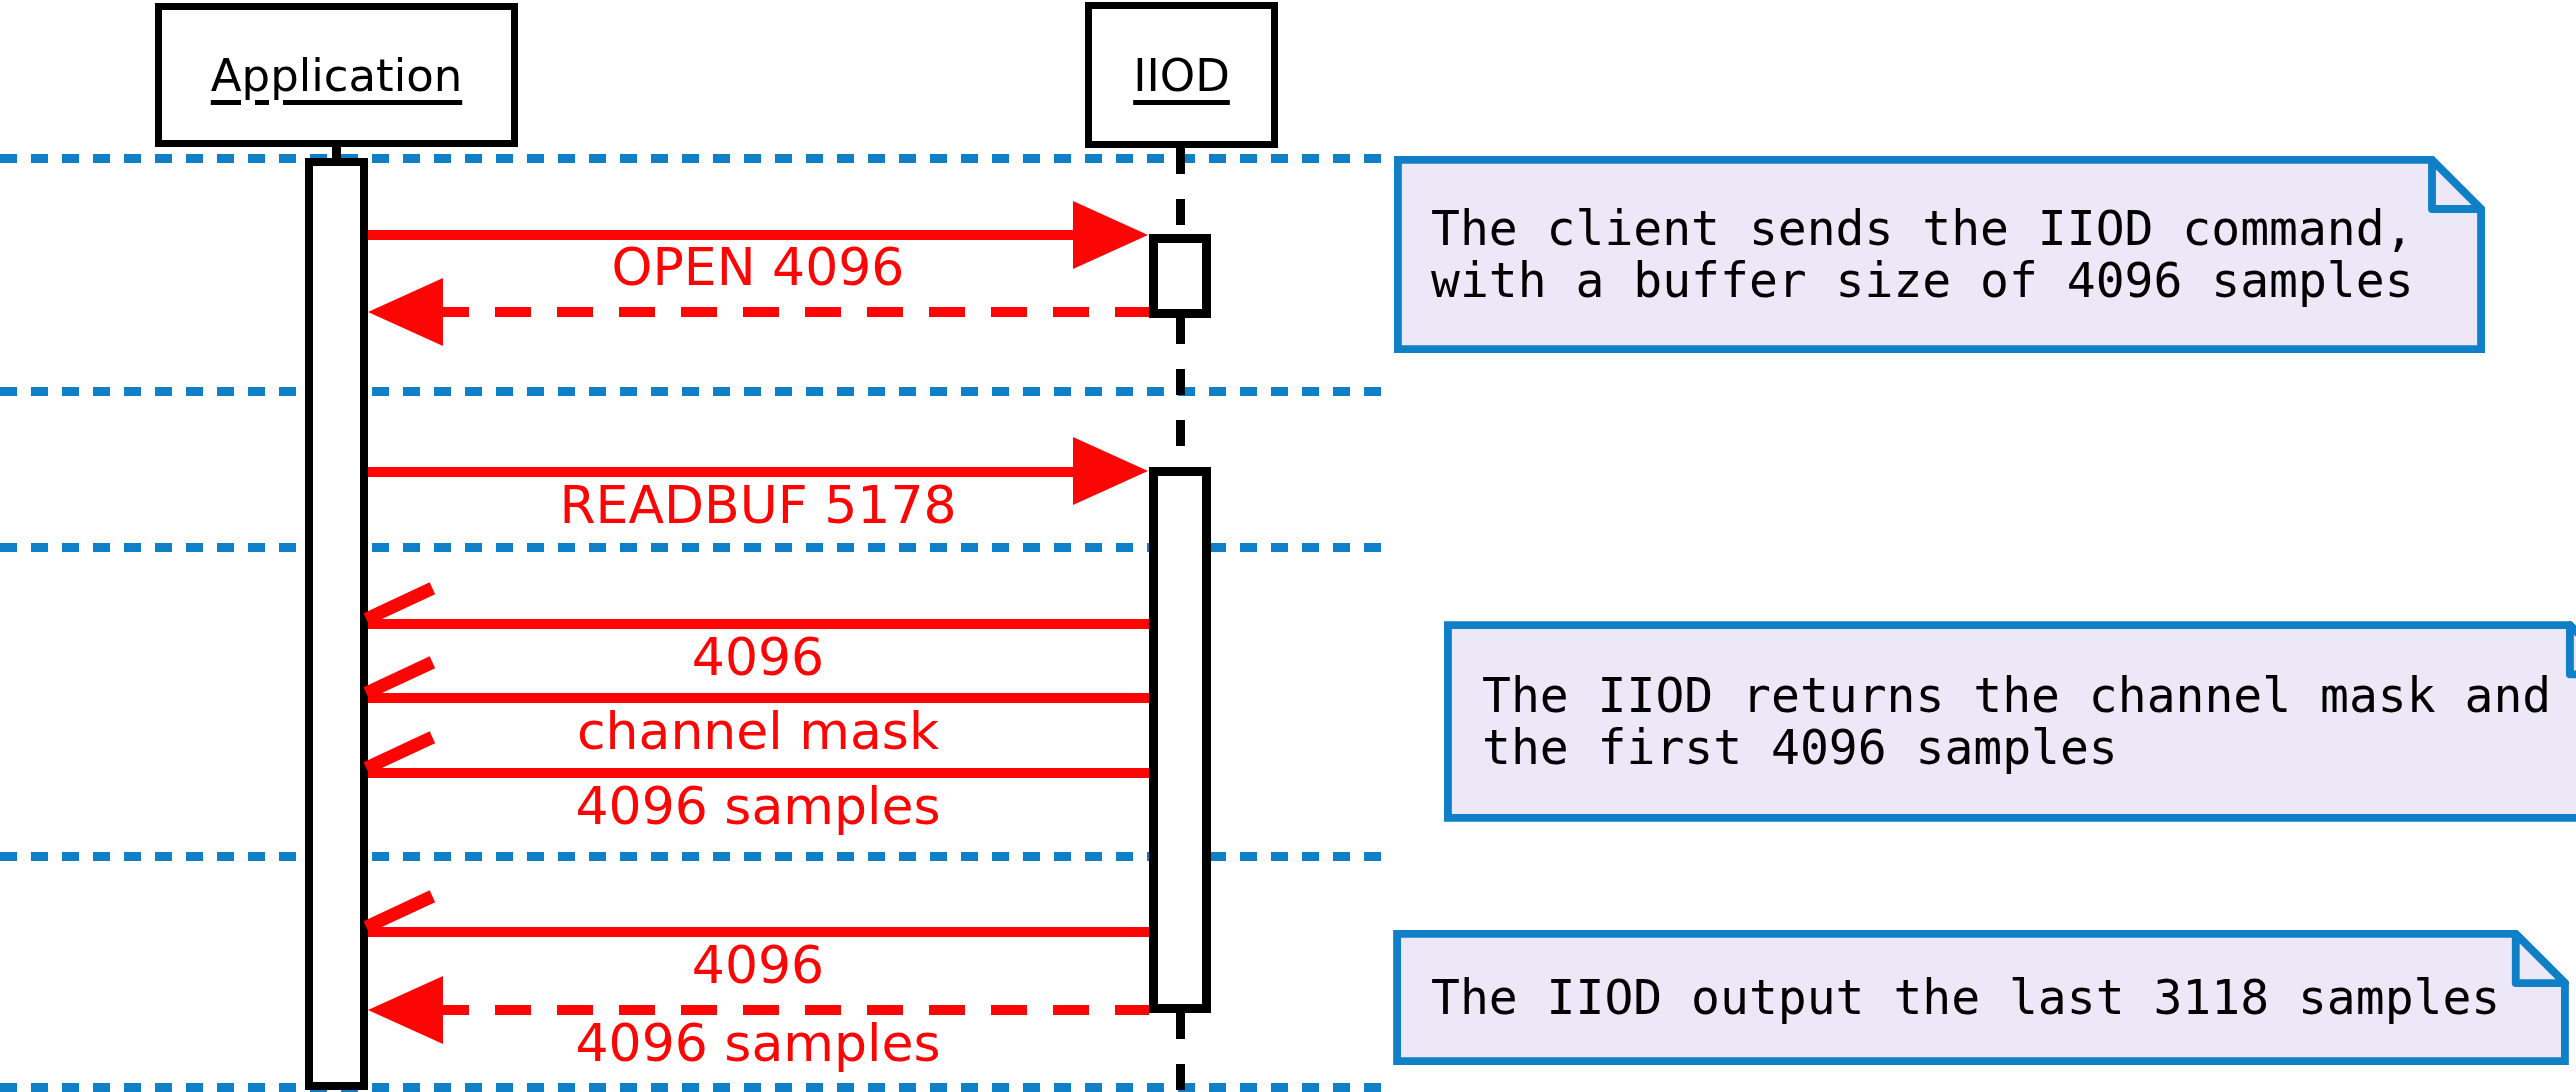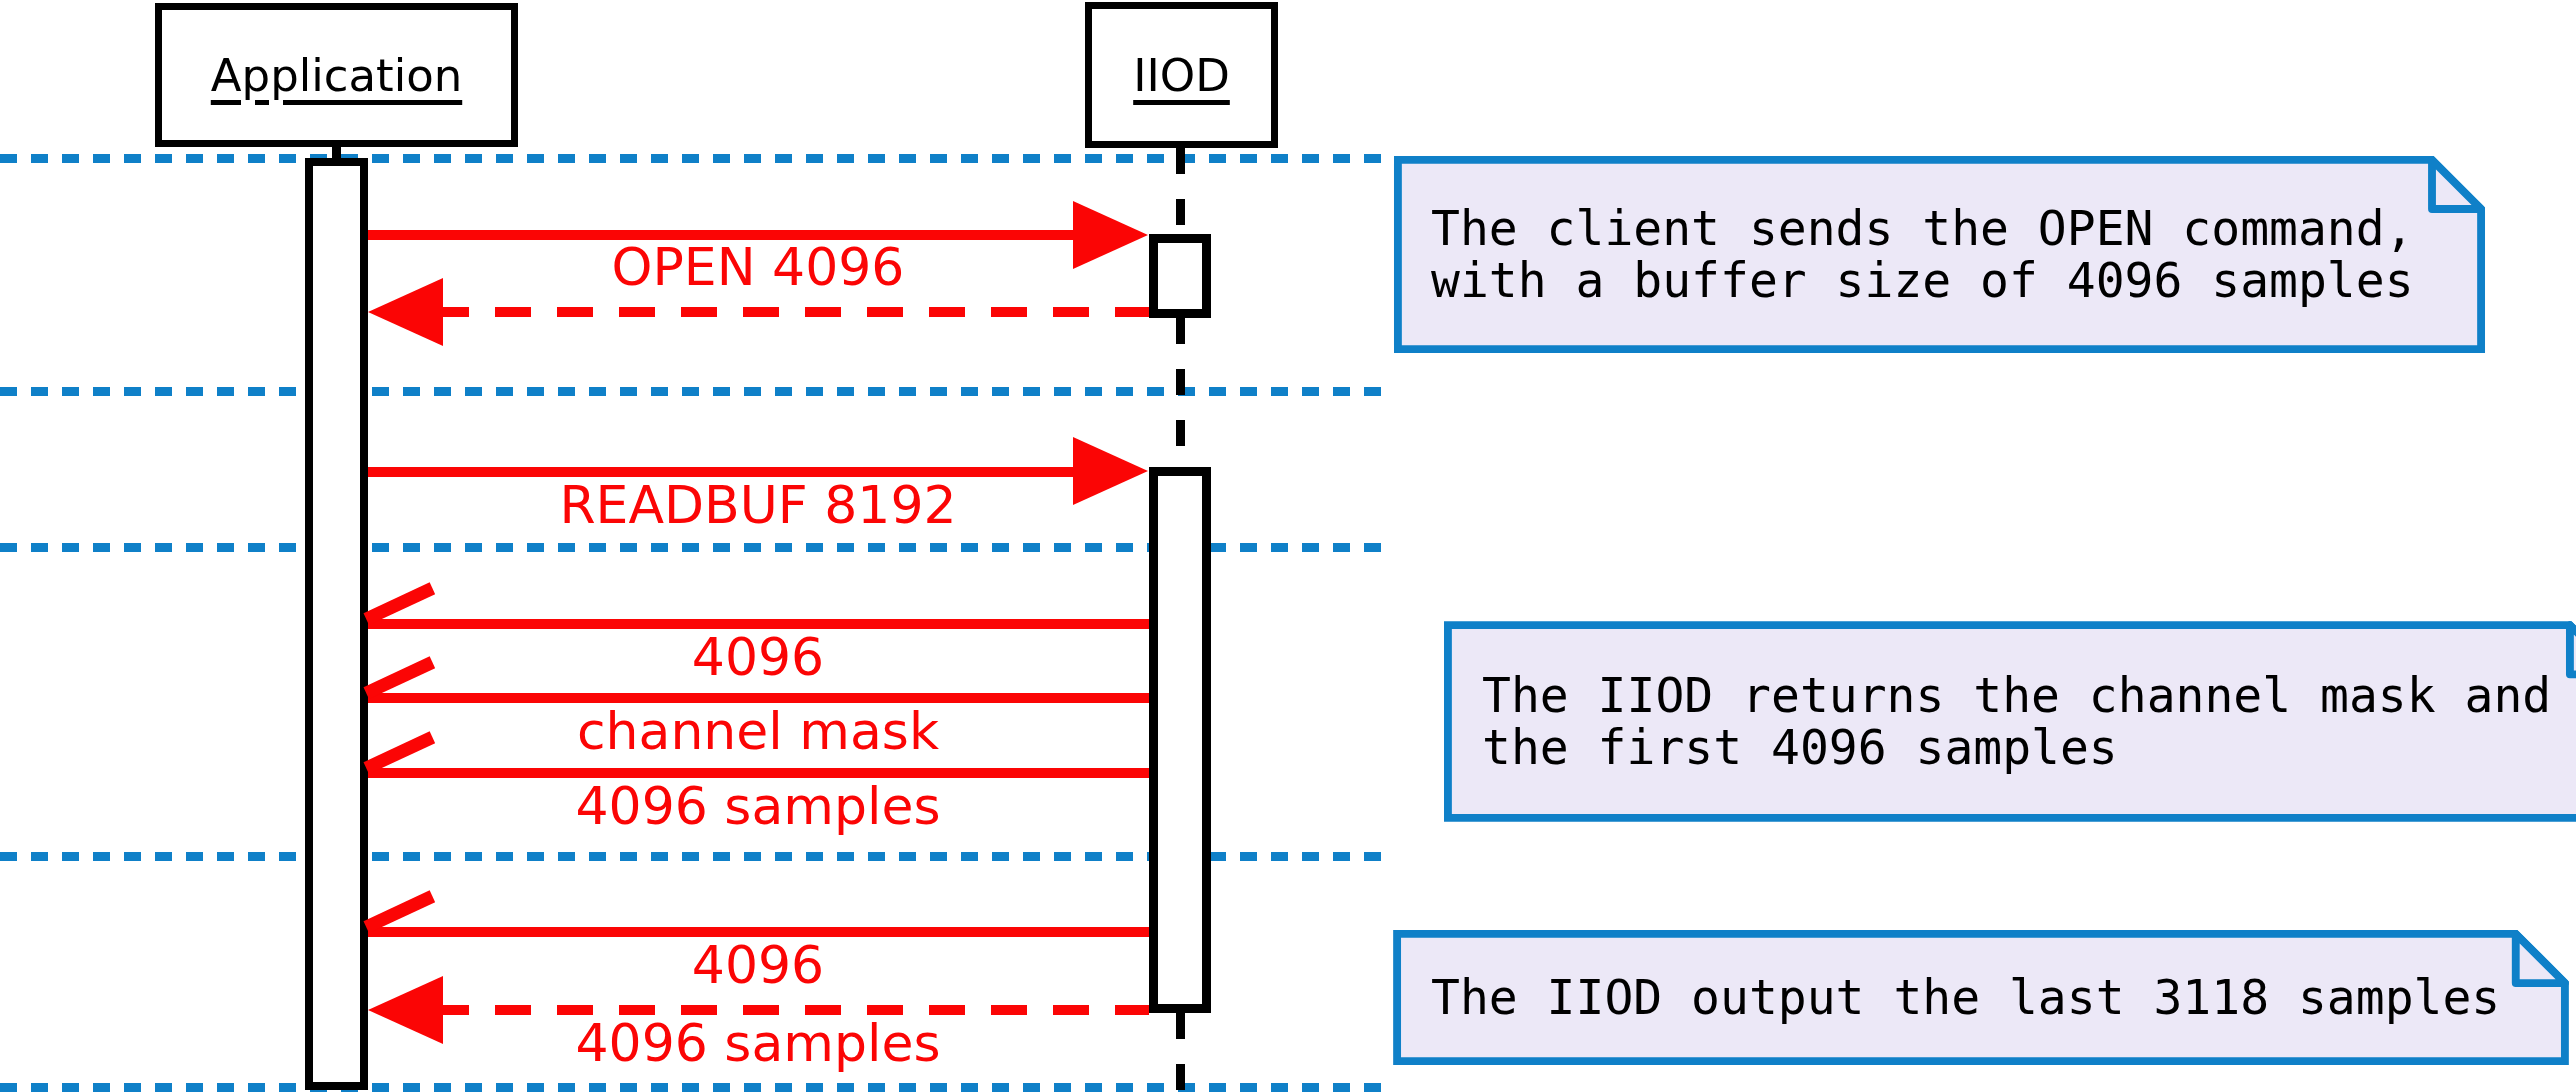--- a/index.html
+++ b/index.html
@@ -108,21 +108,21 @@
 
   <div class="shaft" style="left:368px;top:230px;width:715px"></div>
   <div class="head-right" style="left:1073px;top:201px"></div>
   <div class="msg-label" style="top:237px">OPEN 4096</div>
 
   <div class="shaft-dashed" style="left:433px;top:307px;width:716px"></div>
   <div class="head-left" style="left:368px;top:278px"></div>
 
   <div class="shaft" style="left:368px;top:467px;width:715px"></div>
   <div class="head-right" style="left:1073px;top:437px"></div>
-  <div class="msg-label" style="top:475px">READBUF 8192</div>
+  <div class="msg-label" style="top:475px">READBUF 5178</div>
 
   <div class="shaft" style="left:368px;top:619px;width:781px"></div>
   <div class="barb" style="left:369px;top:612px"></div>
   <div class="msg-label" style="top:627px">4096</div>
 
   <div class="shaft" style="left:368px;top:693px;width:781px"></div>
   <div class="barb" style="left:369px;top:686px"></div>
   <div class="msg-label" style="top:701px">channel mask</div>
 
   <div class="shaft" style="left:368px;top:768px;width:781px"></div>
@@ -136,21 +136,21 @@
   <div class="shaft-dashed" style="left:433px;top:1005px;width:716px"></div>
   <div class="head-left" style="left:368px;top:976px"></div>
   <div class="msg-label" style="top:1013px">4096 samples</div>
 
   <div class="note" style="left:1393px;top:156px;width:1093px;height:197px">
     <svg width="1093" height="197" viewBox="0 0 1667 301">
       <path d="M6,6 L1586,6 L1661,81 L1661,295 L6,295 Z" fill="#ece8f7" stroke="#0f80c8" stroke-width="12"></path>
       <path d="M1586,6 L1586,81 L1661,81 Z" fill="#ece8f7" stroke="#0f80c8" stroke-width="12" stroke-linejoin="round"></path>
     </svg>
     <div class="note-text">
-      <span>The client sends the OPEN command,</span>
+      <span>The client sends the IIOD command,</span>
       <span>with a buffer size of 4096 samples</span>
     </div>
   </div>
 
 
   <div class="note" style="left:1444px;top:621px;width:1167px;height:201px">
     <svg width="1179" height="201" viewBox="0 0 1799 306">
       <path d="M6,6 L1718,6 L1793,81 L1793,300 L6,300 Z" fill="#ece8f7" stroke="#0f80c8" stroke-width="12"></path>
       <path d="M1718,6 L1718,81 L1793,81 Z" fill="#ece8f7" stroke="#0f80c8" stroke-width="12" stroke-linejoin="round"></path>
     </svg>

